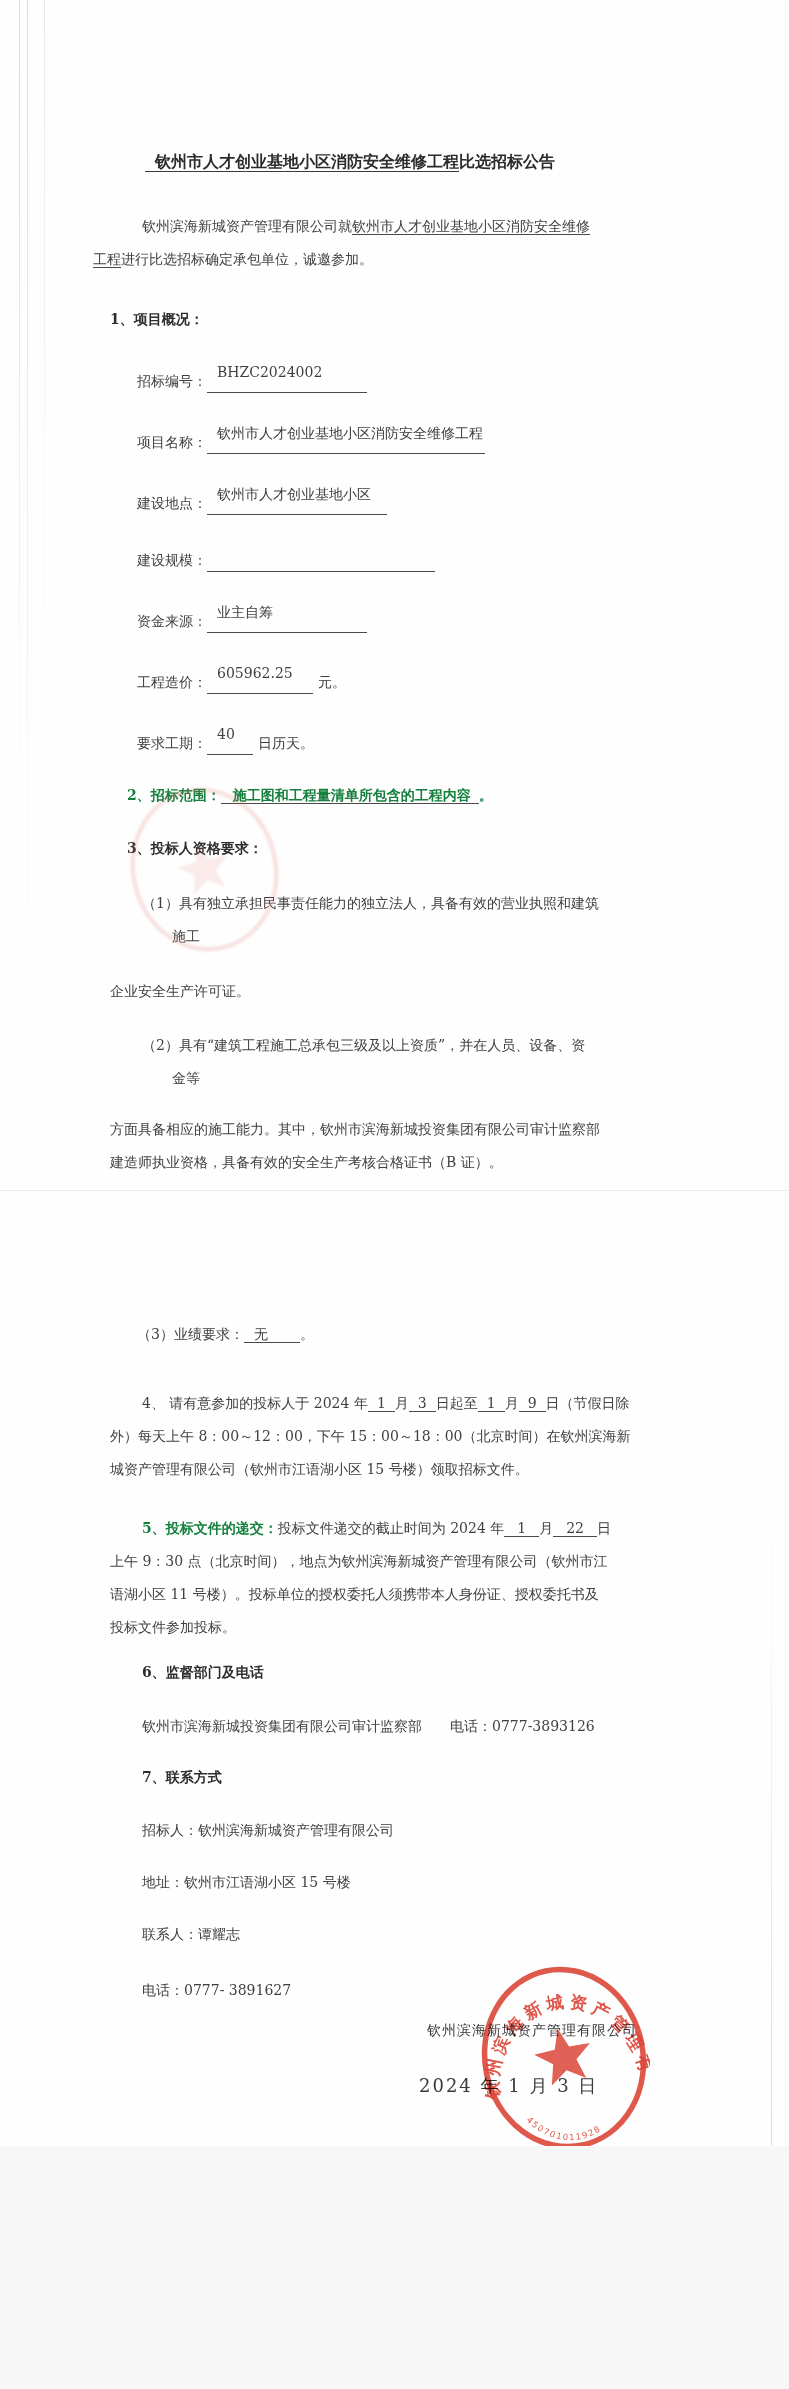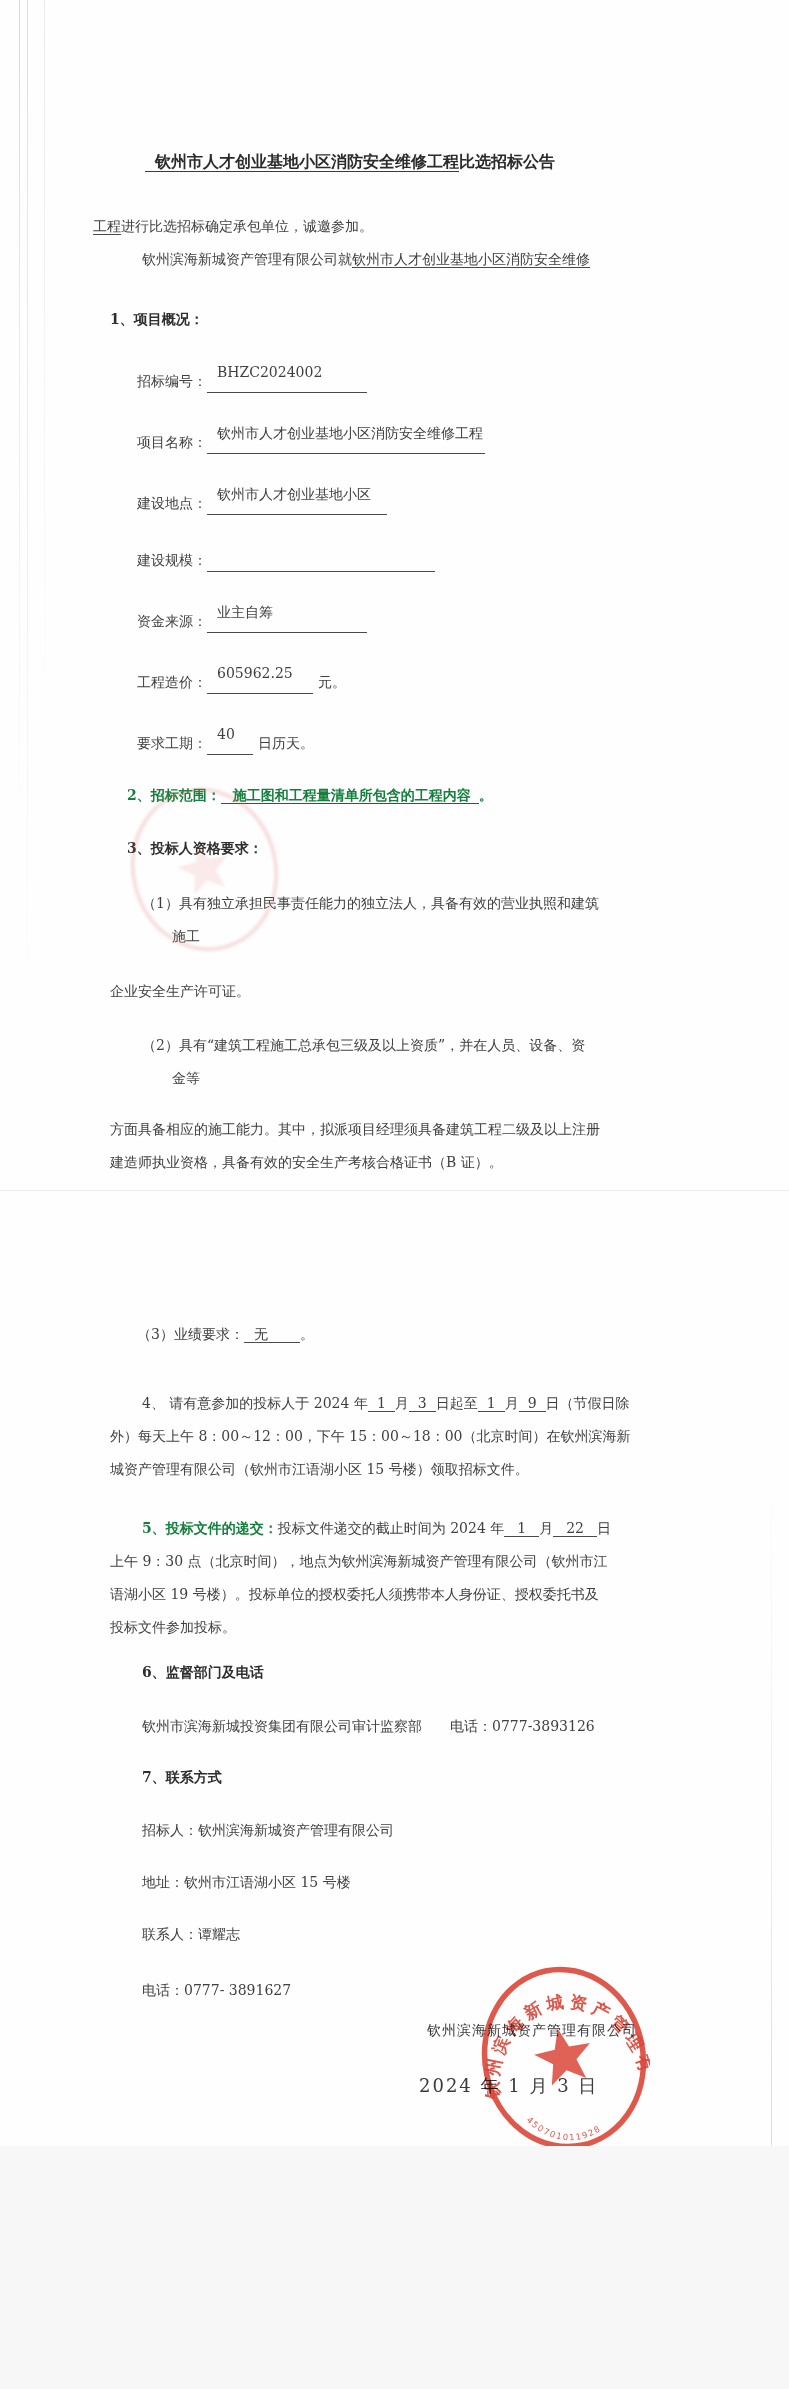--- a/index.html
+++ b/index.html
@@ -162,22 +162,22 @@
     <g transform="rotate(-14 86 96)" stroke="rgba(224,110,110,0.35)" fill="none">
       <ellipse cx="86" cy="96" rx="78" ry="88" stroke-width="5"></ellipse>
       <polygon points="86,66 93.3,85.9 114.5,86.7 97.9,99.9 103.6,120.3 86,108.5 68.4,120.3 74.1,99.9 57.5,86.7 78.65,85.9" fill="rgba(224,110,110,0.25)" stroke="none"></polygon>
     </g>
   </svg>
 
   <div class="content">
     <div class="title"><span class="seg useg">钦州市人才创业基地小区消防安全维修工程</span><span class="seg">比选招标公告</span></div>
 
     <div class="intro">
+      <div class="line lh33 indent"><span class="seg">钦州滨海新城资产管理有限公司就</span><span class="seg useg">钦州市人才创业基地小区消防安全维修</span></div>
       <div class="line lh33 outdent"><span class="seg useg">工程</span><span class="seg">进行比选招标确定承包单位，诚邀参加。</span></div>
-      <div class="line lh33 indent"><span class="seg">钦州滨海新城资产管理有限公司就</span><span class="seg useg">钦州市人才创业基地小区消防安全维修</span></div>
     </div>
 
     <div class="h-sec bold line" id="h1">1、项目概况：</div>
 
     <div class="fields">
         <div class="field"><span class="flabel">招标编号：</span><span class="fvalue">BHZC2024002</span><span class="fsuffix"></span></div>
         <div class="field"><span class="flabel">项目名称：</span><span class="fvalue">钦州市人才创业基地小区消防安全维修工程</span><span class="fsuffix"></span></div>
         <div class="field"><span class="flabel">建设地点：</span><span class="fvalue">钦州市人才创业基地小区</span><span class="fsuffix"></span></div>
         <div class="field"><span class="flabel">建设规模：</span><span class="fvalue"></span><span class="fsuffix"></span></div>
         <div class="field"><span class="flabel">资金来源：</span><span class="fvalue">业主自筹</span><span class="fsuffix"></span></div>
@@ -193,21 +193,21 @@
       <div class="line lh33 indent">（1）具有独立承担民事责任能力的独立法人，具备有效的营业执照和建筑</div>
       <div class="line lh33 indent62">施工</div>
     </div>
     <div class="item1-line3 line">企业安全生产许可证。</div>
 
     <div class="item2">
       <div class="line lh33 indent">（2）具有“建筑工程施工总承包三级及以上资质”，并在人员、设备、资</div>
       <div class="line lh33 indent62">金等</div>
     </div>
     <div class="item2-cont">
-      <div class="line lh33">方面具备相应的施工能力。其中，拟派项目经理须具备建筑工程二级及以上注册</div>
+      <div class="line lh33">方面具备相应的施工能力。其中，钦州市滨海新城投资集团有限公司审计监察部</div>
       <div class="line lh33">建造师执业资格，具备有效的安全生产考核合格证书（B 证）。</div>
     </div>
 
     <div class="pagenum">1</div>
   </div>
 </div>
 
 <div class="page" id="page2">
   <div class="page-split" style="top:0;"></div>
   <div class="edge-line el-r"></div>
@@ -217,21 +217,21 @@
 
     <div class="para4">
       <div class="line lh33 indent"><span class="seg">4、 请有意参加的投标人于 2024 年</span><span class="seg useg">1</span><span class="seg">月</span><span class="seg useg">3</span><span class="seg">日起至</span><span class="seg useg">1</span><span class="seg">月</span><span class="seg useg">9</span><span class="seg">日（节假日除</span></div>
       <div class="line lh33">外）每天上午 8：00～12：00，下午 15：00～18：00（北京时间）在钦州滨海新</div>
       <div class="line lh33">城资产管理有限公司（钦州市江语湖小区 15 号楼）领取招标文件。</div>
     </div>
 
     <div class="para5">
       <div class="line lh33 indent"><span class="seg bseg">5、投标文件的递交：</span><span class="seg">投标文件递交的截止时间为 2024 年</span><span class="seg useg">1</span><span class="seg">月</span><span class="seg useg">22</span><span class="seg">日</span></div>
       <div class="line lh33">上午 9：30 点（北京时间），地点为钦州滨海新城资产管理有限公司（钦州市江</div>
-      <div class="line lh33">语湖小区 19 号楼）。投标单位的授权委托人须携带本人身份证、授权委托书及</div>
+      <div class="line lh33">语湖小区 11 号楼）。投标单位的授权委托人须携带本人身份证、授权委托书及</div>
       <div class="line lh33">投标文件参加投标。</div>
     </div>
 
     <div class="h-sec bold line" id="h6">6、监督部门及电话</div>
 
     <div class="sup-line">
       <span>钦州市滨海新城投资集团有限公司审计监察部</span><span class="sup-phone">电话：0777-3893126</span>
     </div>
 
     <div class="h-sec bold line" id="h7">7、联系方式</div>

